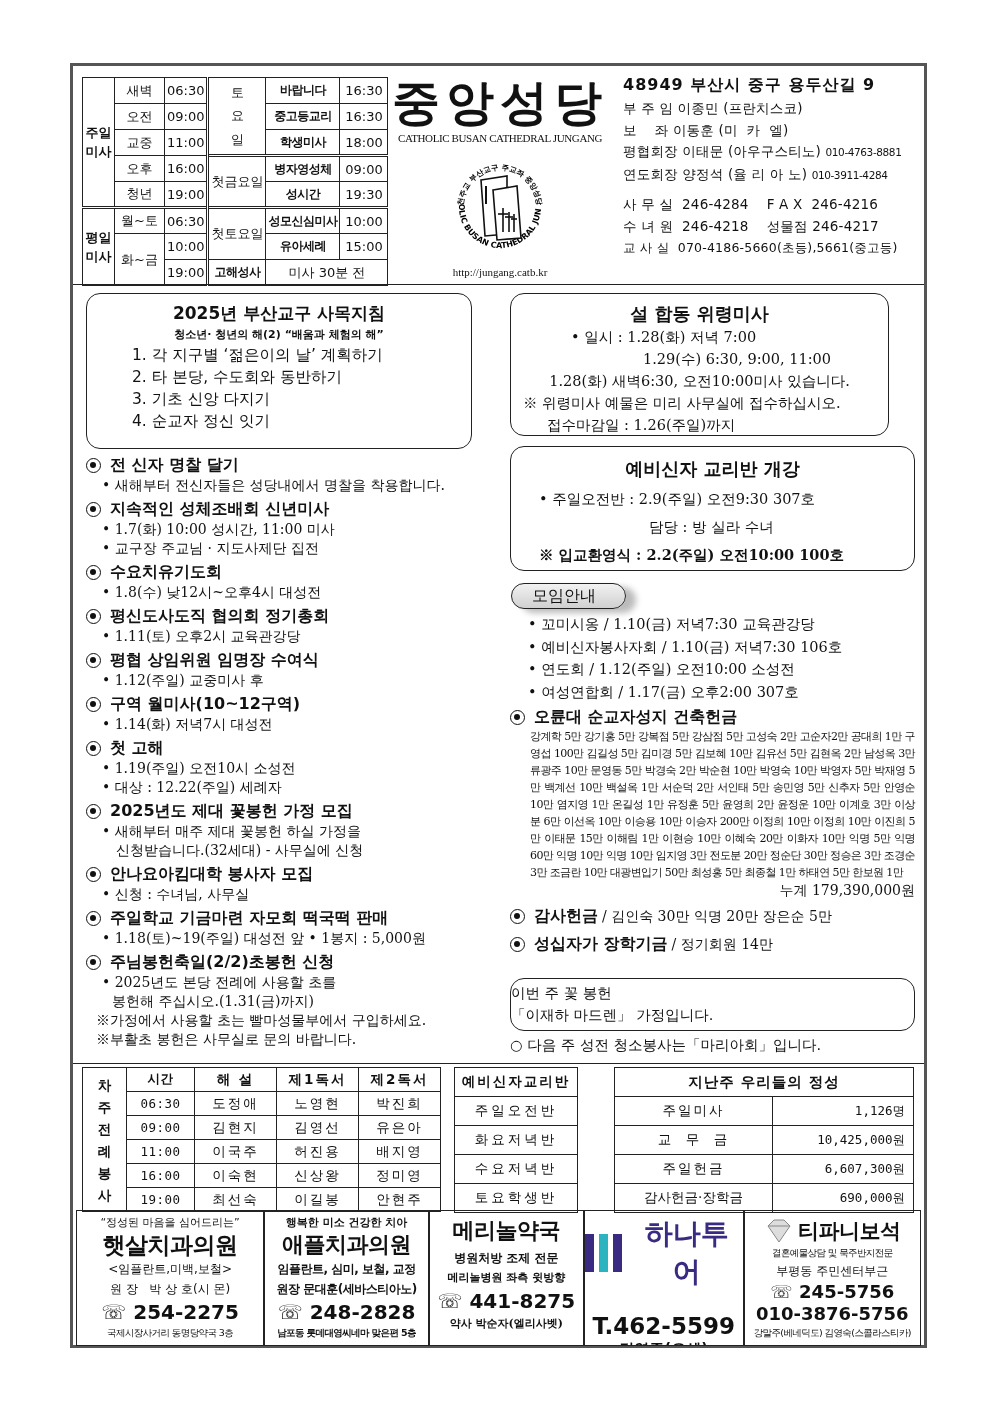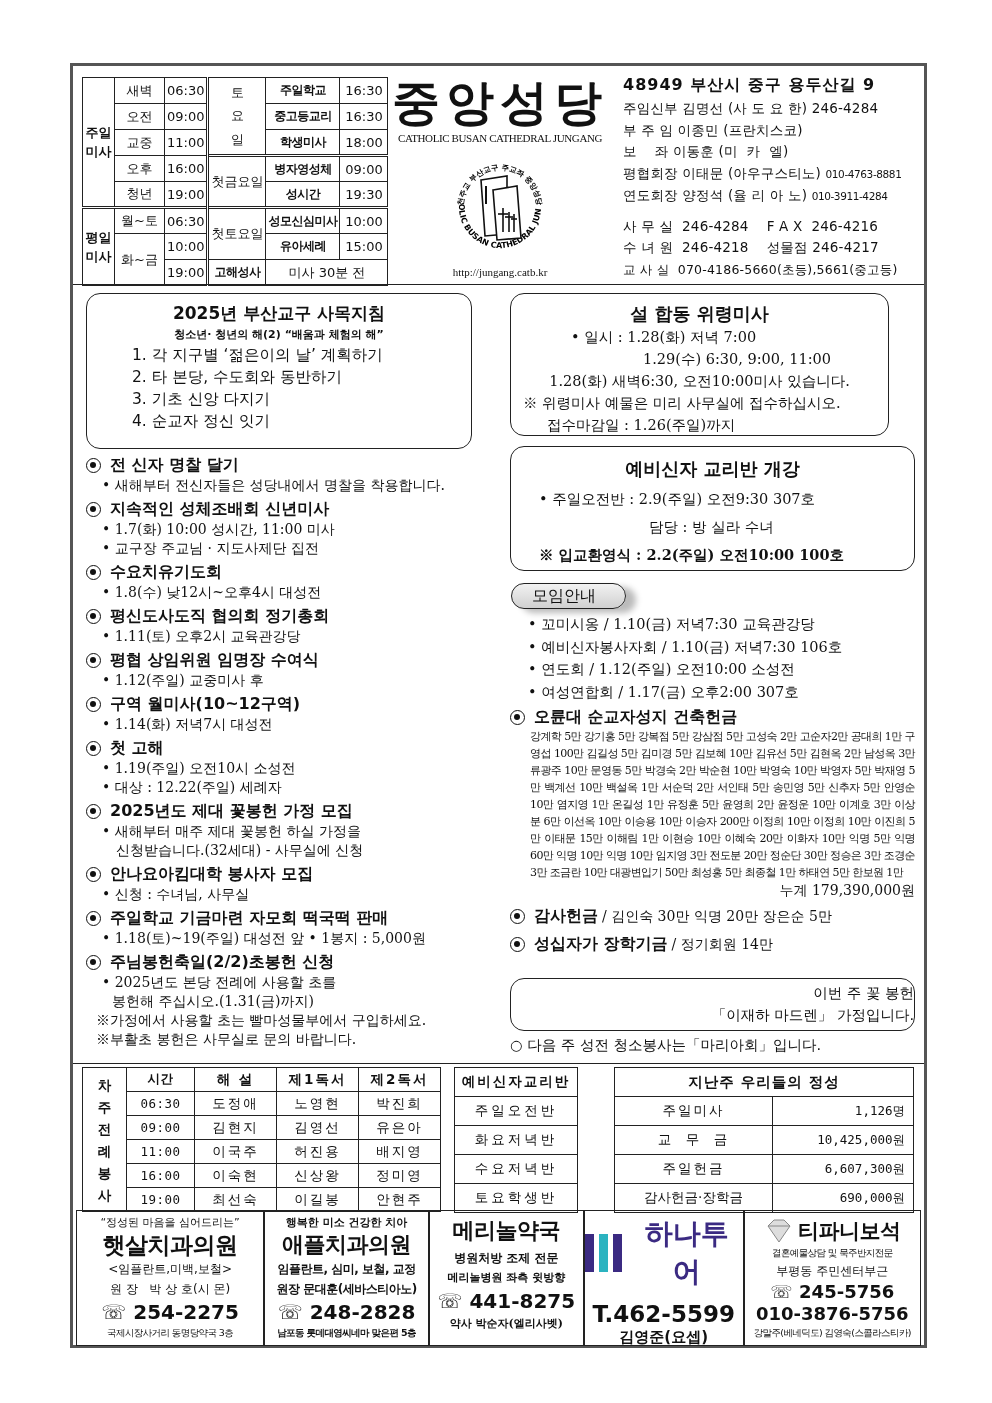--- a/index.html
+++ b/index.html
@@ -64,21 +64,21 @@
 
   
   .don { position: absolute; left: 437px; top: 640px; width: 405px; }
   .don .h { font-weight: bold; font-size: 16px; display: flex; align-items: center; line-height: 22px; }
   .don .names { font-size: 11px; line-height: 17px; padding-left: 20px; letter-spacing: -0.6px; text-align: justify; }
   .don .total { text-align: right; font-size: 14px; line-height: 18px; }
   .don .row { margin-top: 6px; font-size: 16px; display: flex; align-items: center; line-height: 22px; }
   .don .row .k { font-weight: bold; }
   .don .row .v { font-size: 14px; margin-left: 4px; }
 
-  .b4 { left: 437px; top: 912px; width: 405px; height: 53px; text-align: right; font-size: 14.5px; line-height: 22px; padding-top: 3px; }
+  .b4 { left: 437px; top: 912px; width: 405px; height: 53px; text-align: left; font-size: 14.5px; line-height: 22px; padding-top: 3px; }
   .next { position: absolute; left: 437px; top: 970px; font-size: 14.5px; }
 
   
   .bt { position: absolute; border-collapse: collapse; font-size: 13.5px; }
   .bt td { border: 1px solid #222; text-align: center; height: 24px; }
   .t-serve { left: 9px; top: 1001px; }
   .t-serve .vlabel { width: 44px; font-weight: bold; font-size: 13.5px; line-height: 22px; }
   .t-serve th, .t-serve .hd { font-weight: bold; font-size: 13.5px; }
   .t-serve .c { width: 82px; letter-spacing: 2px; margin-left: 47px; }
   .t-serve .ct { width: 68px; font-family: "DejaVu Sans Mono", monospace; font-size: 12.5px; letter-spacing: 0.5px; }
@@ -120,21 +120,21 @@
   <table class="mass-table">
     <tbody>
           <tr>
       <td class="lbl" rowspan="5"><span style="white-space:pre-line">주일
 미사</span></td>
       <td class="sub">새벽</td>
       <td class="time">06:30</td>
       <td class="vert sep" rowspan="3"><span style="white-space:pre-line">토
 요
 일</span></td>
-      <td class="b">주일학교</td>
+      <td class="b">바랍니다</td>
       <td class="time" style="width:48px">16:30</td>
     </tr>
     <tr>
       <td class="sub">오전</td>
       <td class="time">09:00</td>
       <td class="b">중고등교리</td>
       <td class="time">16:30</td>
     </tr>
     <tr>
       <td class="sub">교중</td>
@@ -198,21 +198,20 @@
             <line x1="60" y1="65" x2="68" y2="65"></line>
         <line x1="69" y1="62" x2="69" y2="80"></line>
             <line x1="66" y1="67" x2="72" y2="67"></line>
       </g>
     </svg>
     <div class="logo-url">http://jungang.catb.kr</div>
   </div>
 
   <div class="contact">
     <div class="addr">48949  부산시  중구  용두산길  9</div>
-    <div><span>주임신부</span> <span>김명선 (사 도 요 한)</span> <span>246-4284</span></div>
     <div><span style="white-space:pre">부 주 임</span> <span>이종민 (프란치스코)</span></div>
     <div><span style="white-space:pre">보    좌</span> <span style="white-space:pre">이동훈 (미  카  엘)</span></div>
     <div><span>평협회장</span> <span>이태문 (아우구스티노)</span> <span class="small">010-4763-8881</span></div>
     <div><span>연도회장</span> <span>양정석 (율 리 아 노)</span> <span class="small">010-3911-4284</span></div>
     <div class="gap"></div>
     <div style="white-space:pre">사 무 실  246-4284    F A X  246-4216</div>
     <div style="white-space:pre">수 녀 원  246-4218    성물점 246-4217</div>
     <div style="white-space:pre; font-size:12.5px">교 사 실  070-4186-5660(초등),5661(중고등)</div>
   </div>
 
@@ -483,21 +482,21 @@
     </div>
     <div class="ad ad4">
       <div class="hana-logo">
         <div class="hana-mark">
           <span style="left:0"></span>
               <span style="left:14px;background:#2bb3c0;height:38px"></span>
               <span style="left:28px"></span>
         </div>
         <div class="hana-word">하나투어</div>
       </div>
-      <div class="tel" style="font-size:23px; margin-top:10px">T.462-5599</div>
+      <div class="tel" style="font-size:23px; margin-top:22px">T.462-5599</div>
       <div class="m" style="font-weight:bold; font-size:15px">김영준(요셉)</div>
       <div class="big" style="font-size:20px">중앙동역 15번 출구</div>
     </div>
     <div class="ad ad5">
       <div style="display:flex; align-items:center; justify-content:center; gap:4px; margin-top:6px">
         <svg width="30" height="26" viewBox="0 0 30 26">
           <polygon points="4,8 10,2 20,2 26,8 15,24" fill="#ddd" stroke="#888"></polygon>
           <line x1="4" y1="8" x2="26" y2="8" stroke="#888"></line>
         </svg>
         <span class="big" style="font-size:21px">티파니보석</span>

